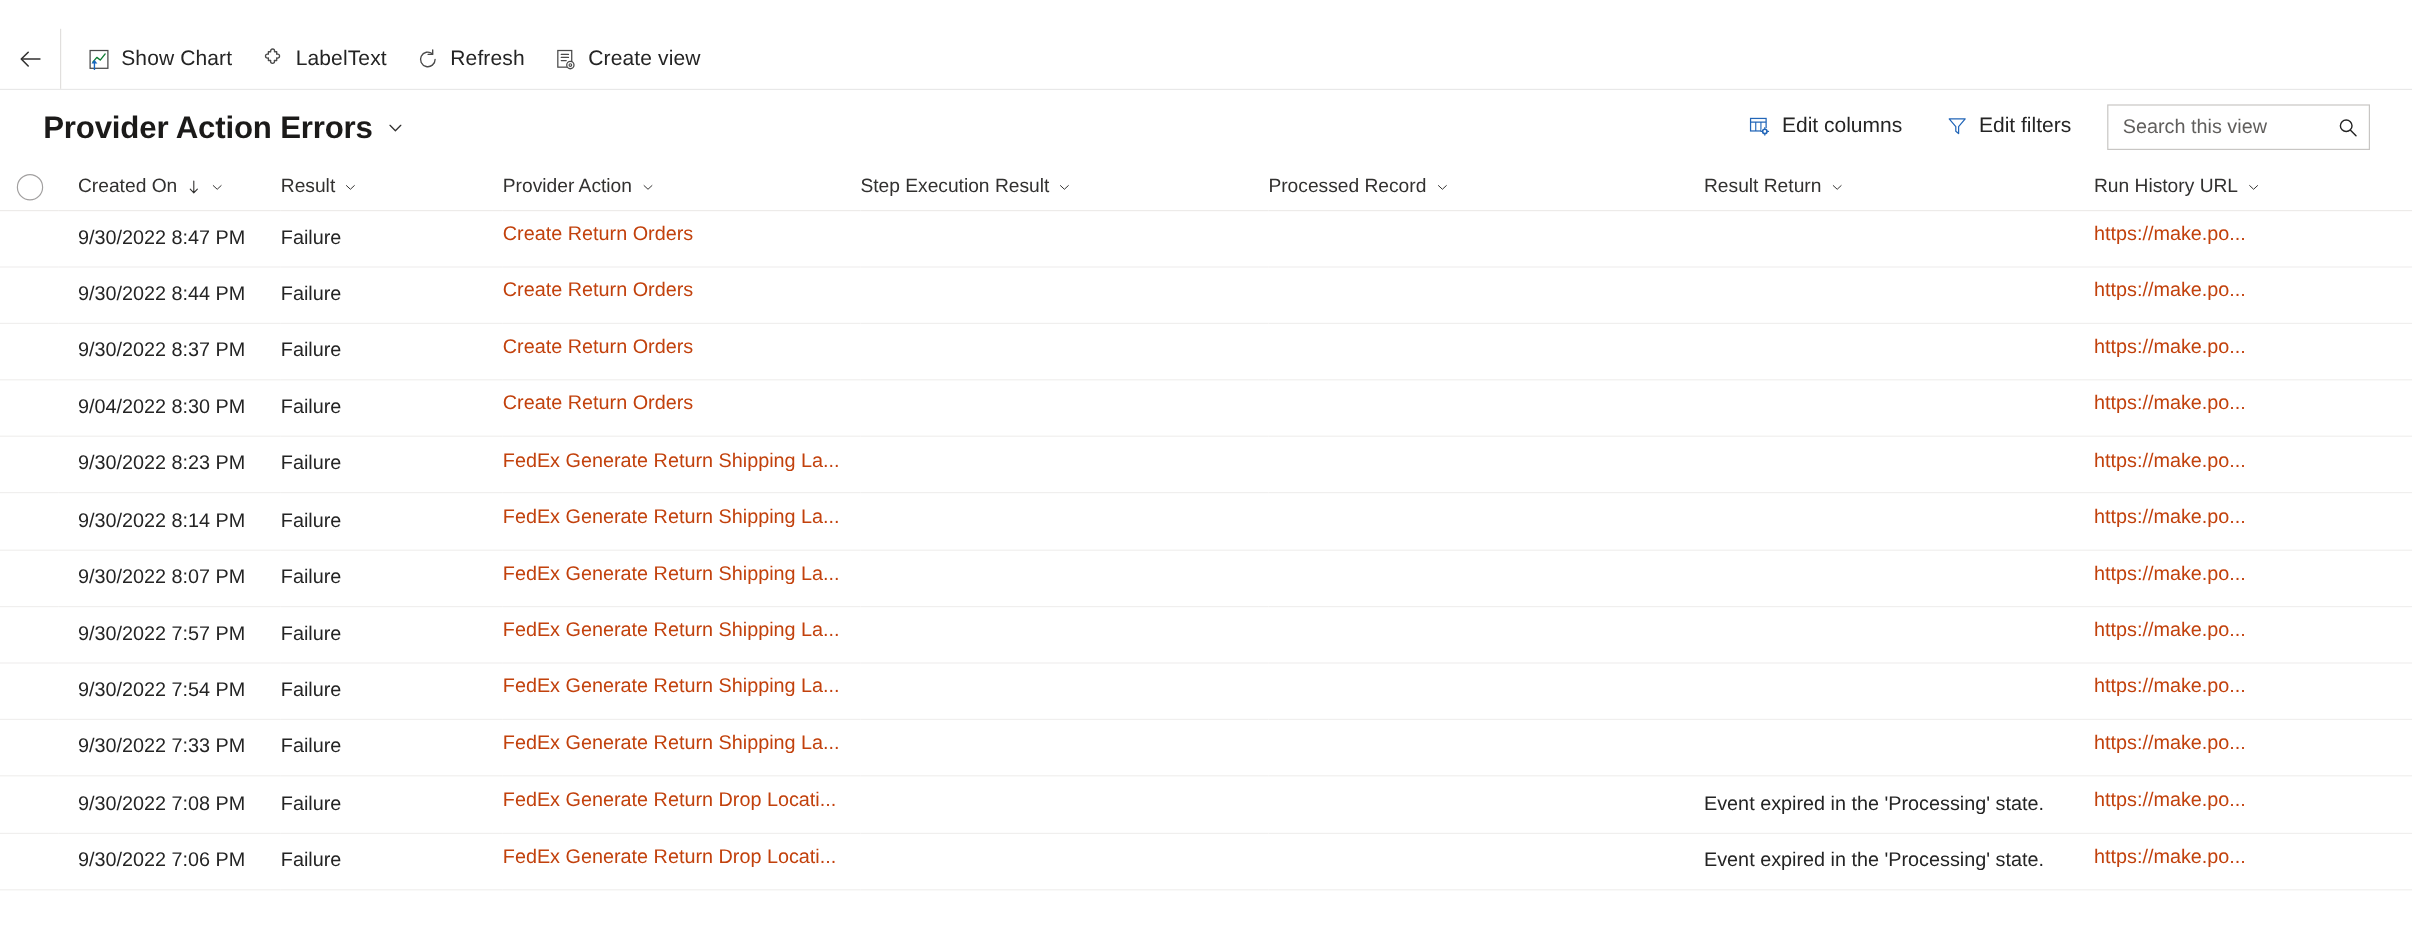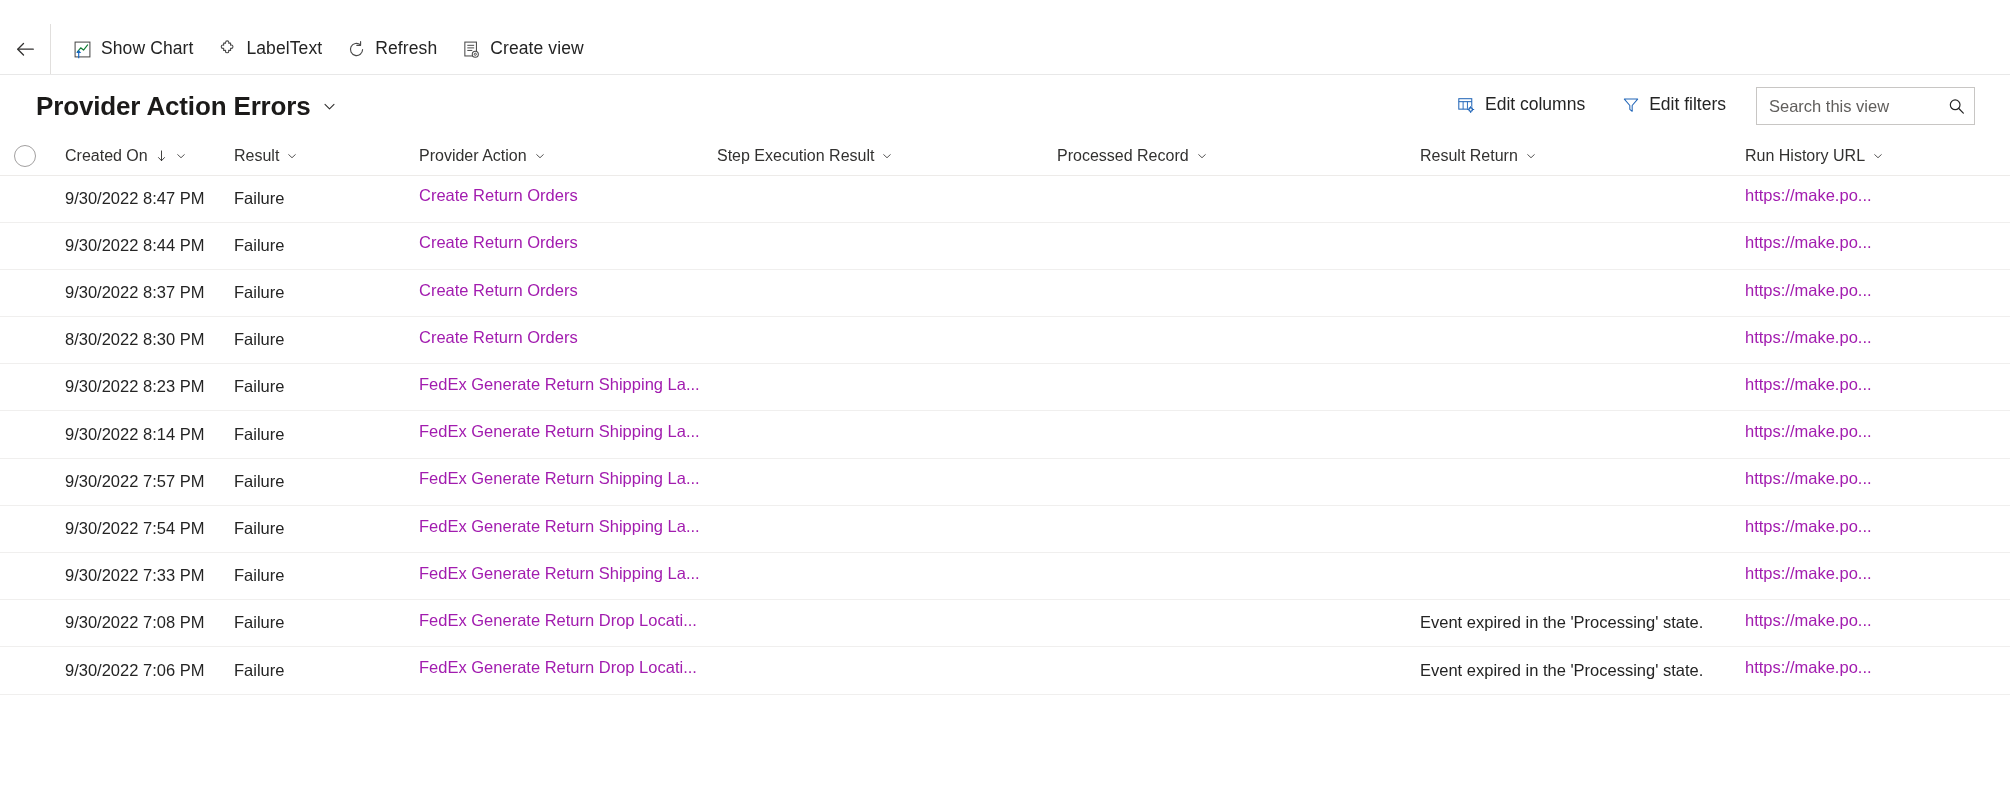--- a/index.html
+++ b/index.html
@@ -250,21 +250,21 @@
     border-bottom: 1px solid #f0efee;
   }
   tbody td {
     font-size: 16.5px;
     color: #242424;
     border-bottom: 1px solid #f0efee;
     line-height: 1.2;
   }
   .cell-text { display: block; }
   .cell-link {
-    color: #a21caf;
+    color: #c2410c;
     text-decoration: none;
     cursor: pointer;
     display: inline-block;
     max-width: 100%;
     overflow: hidden;
     text-overflow: ellipsis;
     white-space: nowrap;
   }
 
   
@@ -536,21 +536,21 @@
             </td>
             <td class="c-action"><span class="cell-link">Create Return Orders</span></td>
             <td class="c-step"></td>
             <td class="c-processed"></td>
             <td class="c-details"></td>
             <td class="c-url"><span class="cell-link">https://make.po...</span></td>
           </tr>
           <tr>
             <td class="col-select row-select-cell"></td>
             <td class="c-created">
-              <span class="cell-text">8/30/2022 8:30 PM</span>
+              <span class="cell-text">9/04/2022 8:30 PM</span>
             </td>
             <td class="c-result">
               <span class="cell-text">Failure</span>
             </td>
             <td class="c-action"><span class="cell-link">Create Return Orders</span></td>
             <td class="c-step"></td>
             <td class="c-processed"></td>
             <td class="c-details"></td>
             <td class="c-url"><span class="cell-link">https://make.po...</span></td>
           </tr>
@@ -565,20 +565,34 @@
             <td class="c-action"><span class="cell-link">FedEx Generate Return Shipping La...</span></td>
             <td class="c-step"></td>
             <td class="c-processed"></td>
             <td class="c-details"></td>
             <td class="c-url"><span class="cell-link">https://make.po...</span></td>
           </tr>
           <tr>
             <td class="col-select row-select-cell"></td>
             <td class="c-created">
               <span class="cell-text">9/30/2022 8:14 PM</span>
+            </td>
+            <td class="c-result">
+              <span class="cell-text">Failure</span>
+            </td>
+            <td class="c-action"><span class="cell-link">FedEx Generate Return Shipping La...</span></td>
+            <td class="c-step"></td>
+            <td class="c-processed"></td>
+            <td class="c-details"></td>
+            <td class="c-url"><span class="cell-link">https://make.po...</span></td>
+          </tr>
+          <tr>
+            <td class="col-select row-select-cell"></td>
+            <td class="c-created">
+              <span class="cell-text">9/30/2022 8:07 PM</span>
             </td>
             <td class="c-result">
               <span class="cell-text">Failure</span>
             </td>
             <td class="c-action"><span class="cell-link">FedEx Generate Return Shipping La...</span></td>
             <td class="c-step"></td>
             <td class="c-processed"></td>
             <td class="c-details"></td>
             <td class="c-url"><span class="cell-link">https://make.po...</span></td>
           </tr>

